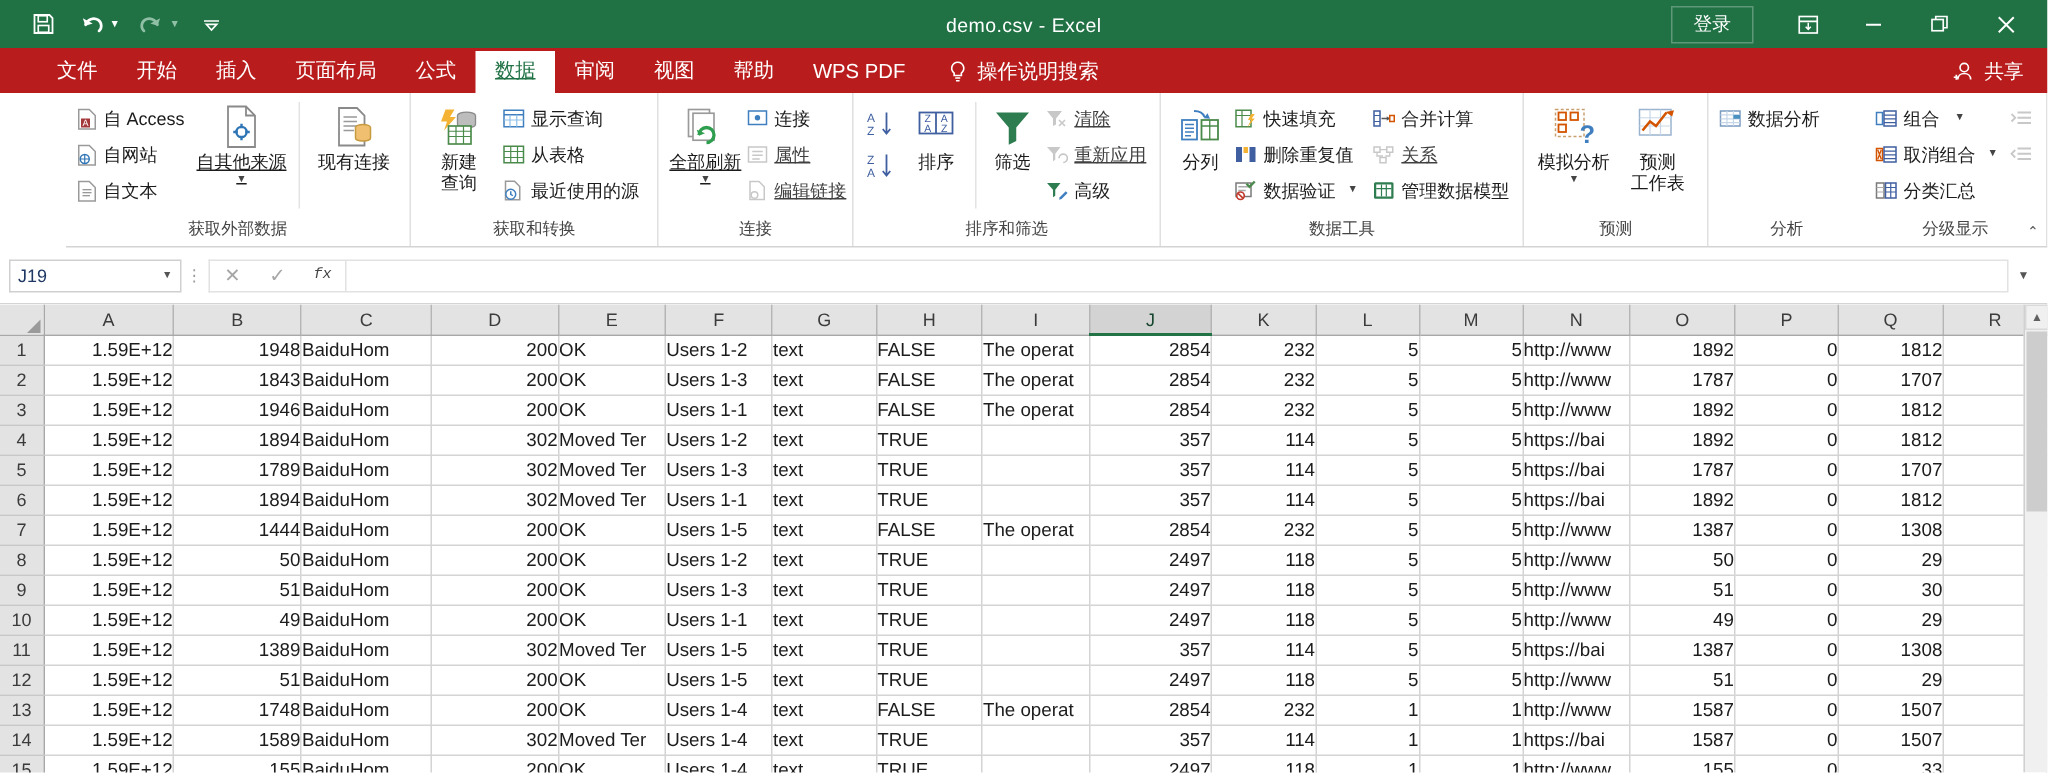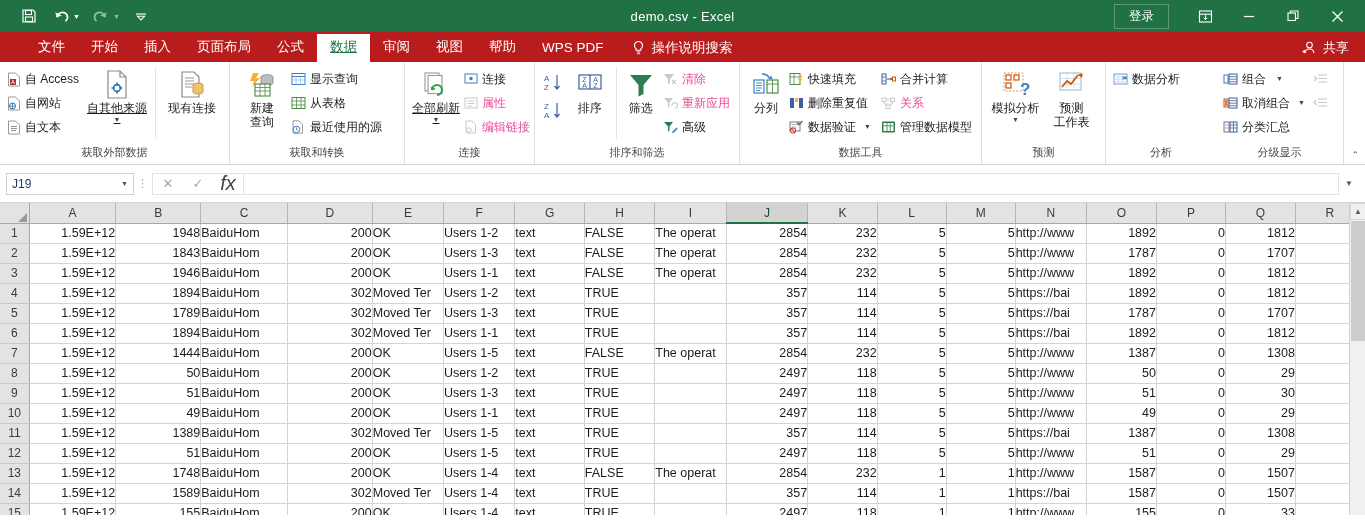--- a/index.html
+++ b/index.html
@@ -54,66 +54,66 @@
     font-size: 13.5px; margin-left: 14px; padding-bottom: 5px;
   }
   .share {
     margin-left: auto; display: flex; align-items: center; gap: 5px;
     color: #ffffff; font-size: 13px; padding-right: 16px; padding-bottom: 5px;
   }
 
   
   .ribbon {
     height: 103px; background: #ffffff; border-bottom: 1px solid #d4d4d4;
-    display: flex; position: relative;
+    display: flex; position: relative; margin-left: 44px;
   }
   .rgroup {
     display: flex; flex-direction: column; height: 100%;
     border-right: 1px solid #e0e0e0; position: relative;
   }
   .rgroup-body { flex: 1; display: flex; align-items: flex-start; padding: 4px 5px 0 5px; }
   .rgroup-label {
     font-size: 11px; color: #444; text-align: center; padding-bottom: 4px; position: relative;
   }
   .col-small { display: flex; flex-direction: column; justify-content: flex-start; gap: 2px; padding-top: 2px; }
   .sm-item {
     display: flex; align-items: center; gap: 4px; font-size: 12px; color: #1c1c1c;
     padding: 1px 4px 1px 2px; white-space: nowrap; height: 22px;
   }
-  .sm-item.disabled { color: #ec4899; }
+  .sm-item.disabled { color: #404040; text-decoration: underline; }
   .big-item {
     display: flex; flex-direction: column; align-items: center; justify-content: flex-start;
     width: 62px; font-size: 12px; color: #1c1c1c; padding: 2px 2px 0 2px; text-align: center;
     line-height: 1.15;
   }
   .big-item .bi-ico { height: 34px; display: flex; align-items: center; justify-content: center; }
   .big-item .bi-lbl { white-space: nowrap; }
   .caret-dn { font-size: 7px; color: #444; line-height: 8px; }
   .vsep { width: 1px; background: #e3e3e3; align-self: stretch; margin: 2px 4px 6px 4px; }
 
   
   .ico { display: inline-flex; align-items: center; justify-content: center; flex: none; }
   .ico svg { display: block; }
 
   
   .formulabar {
     height: 38px; background: #ffffff; display: flex; align-items: center;
     border-bottom: 1px solid #d4d4d4; padding: 0 6px;
   }
   .namebox {
-    width: 128px; height: 22px; border: 1px solid #d0d0d0; background: #fff;
+    width: 115px; height: 22px; border: 1px solid #d0d0d0; background: #fff;
     display: flex; align-items: center; padding: 0 5px; font-size: 12px; color: #1f3864;
   }
   .namebox .nb-val { flex: 1; }
   .namebox .nb-caret { font-size: 7px; color: #555; }
   .fb-dots { width: 18px; text-align: center; color: #9b9b9b; font-size: 11px; letter-spacing: 1px; }
   .fb-btns { display: flex; align-items: center; height: 22px; border: 1px solid #e2e2e2; border-right: none; }
   .fb-btn { width: 30px; height: 20px; display: flex; align-items: center; justify-content: center;
             color: #a6a6a6; font-size: 13px; }
-  .fb-btn.fx { color: #444; font-style: italic; font-family: Liberation Sans, sans-serif; font-size: 20px; }
+  .fb-btn.fx { color: #444; font-style: italic; font-family: Liberation Mono, monospace; font-size: 10px; }
   .fb-input {
     flex: 1; height: 22px; border: 1px solid #e2e2e2; background: #fff;
     display: flex; align-items: center; padding: 0 5px; font-size: 12px;
   }
   .fb-expand { width: 20px; text-align: center; color: #555; font-size: 8px; }
 
   
   .gridwrap { position: relative; height: 312px; background: #fff; overflow: hidden; }
   table.grid { border-collapse: collapse; table-layout: fixed; }
   table.grid td, table.grid th { padding: 0; }

